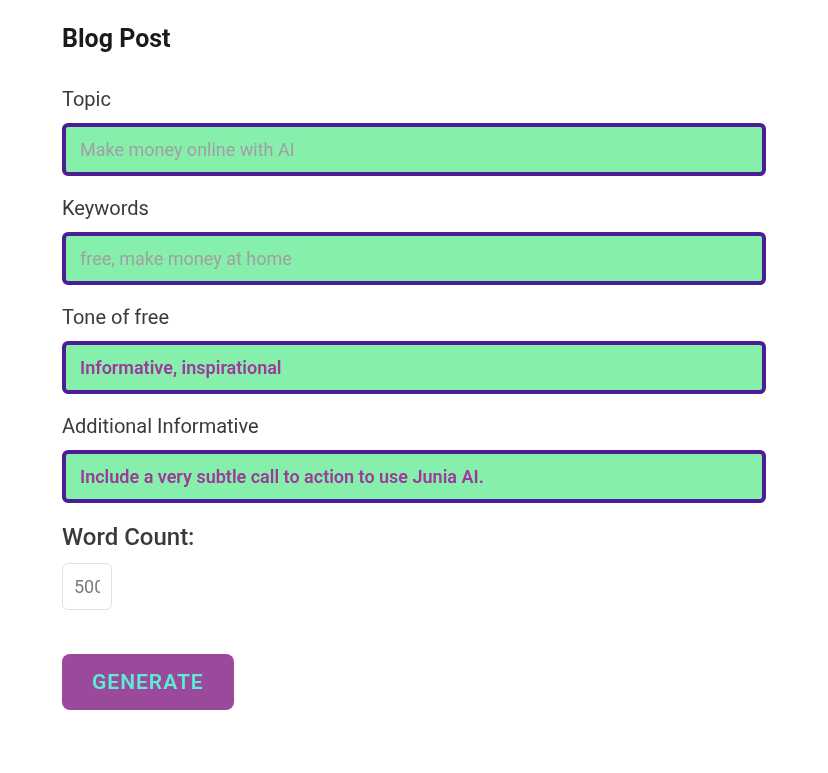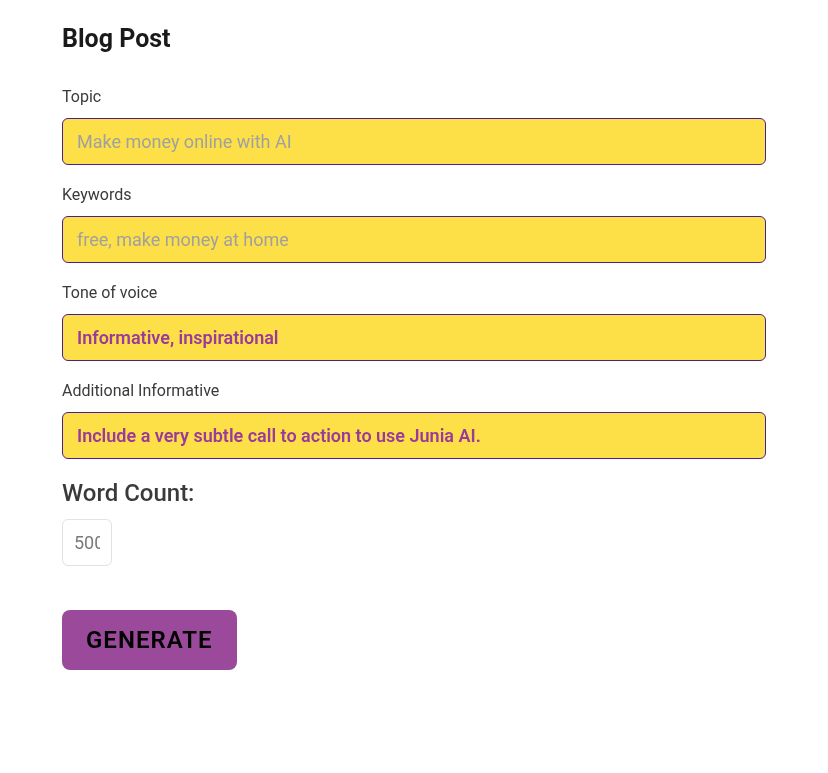--- a/index.html
+++ b/index.html
@@ -26,32 +26,32 @@
       font-size: 25px;
       font-weight: 700;
       color: #1a1a1a;
       margin-bottom: 34px;
     }
     .form-group {
       margin-bottom: 20px;
     }
     .label {
       display: block;
-      font-size: 16px;
+      font-size: 20px;
       color: #3a3a3a;
       margin-bottom: 12px;
     }
     .input-box {
       width: 100%;
-      border: 1px solid #4c1d95;
+      border: 4px solid #4c1d95;
       border-radius: 6px;
       padding: 12px 14px;
       font-size: 18px;
       font-family: inherit;
-      background: #fde047;
+      background: #86efac;
       outline: none;
     }
     .input-box::placeholder {
       color: #a0a0a0;
     }
     .input-box.filled {
       color: #9b3a9b;
       font-weight: 600;
     }
     .input-box.filled::placeholder {
@@ -65,25 +65,25 @@
       padding: 12px 11px;
       font-size: 18px;
       font-family: inherit;
       color: #7a7a7a;
       background: #ffffff;
       outline: none;
     }
     .generate-btn {
       margin-top: 24px;
       background: #9b4a9b;
-      color: #000000;
+      color: #5eead4;
       border: none;
       border-radius: 8px;
-      padding: 16px 24px;
-      font-size: 24px;
+      padding: 16px 30px;
+      font-size: 21px;
       font-weight: 600;
       letter-spacing: 1px;
       cursor: pointer;
       font-family: inherit;
     }
     .word-count-label {
       font-size: 24px;
       color: #3a3a3a;
       margin-bottom: 12px;
       display: block;
@@ -100,21 +100,21 @@
     <label class="label">Topic</label>
     <input type="text" class="input-box" placeholder="Make money online with AI" style="">
   </div>
 
   <div class="form-group">
     <label class="label">Keywords</label>
     <input type="text" class="input-box" placeholder="free, make money at home" style="">
   </div>
 
   <div class="form-group">
-    <label class="label">Tone of voice</label>
+    <label class="label">Tone of free</label>
     <input type="text" class="input-box filled" value="Informative, inspirational" style="">
   </div>
 
   <div class="form-group">
     <label class="label">Additional Informative</label>
     <input type="text" class="input-box filled" value="Include a very subtle call to action to use Junia AI." style="">
   </div>
 
   <div class="form-group">
     <label class="word-count-label">Word Count:</label>

